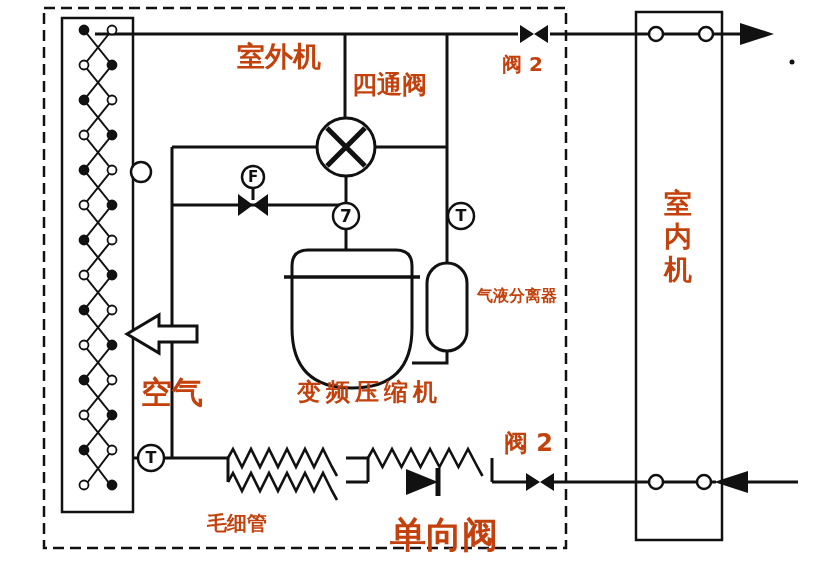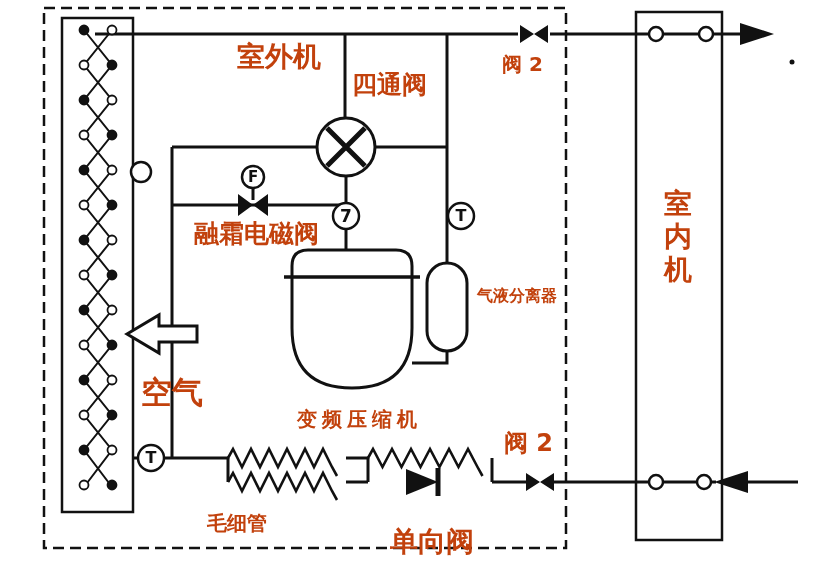--- a/index.html
+++ b/index.html
@@ -120,26 +120,25 @@
     <path d="M748 471 L748 493 L714 482 Z" fill="#111"></path>
 
     <path d="M127 334 L159 315 L159 326 L197 326 L197 342 L159 342 L159 353 Z" fill="#fff" stroke="#111" stroke-width="3"></path>
 
     <circle cx="792" cy="62" r="2.5" fill="#111"></circle>
   </svg>
 
   <div class="lbl" style="left:237px;top:43px;font-size:28px">室外机</div>
   <div class="lbl" style="left:352px;top:72px;font-size:25px">四通阀</div>
   <div class="lbl" style="left:502px;top:54px;font-size:20px">阀 2</div>
-  <div class="lbl" style="left:194px;top:221px;font-size:25px">融霜电磁阀</div>
   <div class="lbl" style="left:477px;top:288px;font-size:16px">气液分离器</div>
-  <div class="lbl" style="left:297px;top:409px;font-size:20px;letter-spacing:5px">变频压缩机</div>
+  <div class="lbl" style="left:297px;top:380px;font-size:24px;letter-spacing:5px">变频压缩机</div>
   <div class="lbl" style="left:141px;top:377px;font-size:31px">空气</div>
   <div class="lbl" style="left:207px;top:513px;font-size:20px">毛细管</div>
-  <div class="lbl" style="left:390px;top:528px;font-size:28px">单向阀</div>
+  <div class="lbl" style="left:390px;top:517px;font-size:36px">单向阀</div>
   <div class="lbl" style="left:504px;top:431px;font-size:24px">阀 2</div>
   <div class="lbl vert" style="left:664px;top:187px;font-size:28px">室内机</div>
 
   <div class="cl" style="left:253px;top:177px;font-size:15px">F</div>
   <div class="cl" style="left:346px;top:216px;font-size:17px">7</div>
   <div class="cl" style="left:461px;top:216px;font-size:16px">T</div>
   <div class="cl" style="left:151px;top:458px;font-size:16px">T</div>
 </div>
 
 </body></html>

